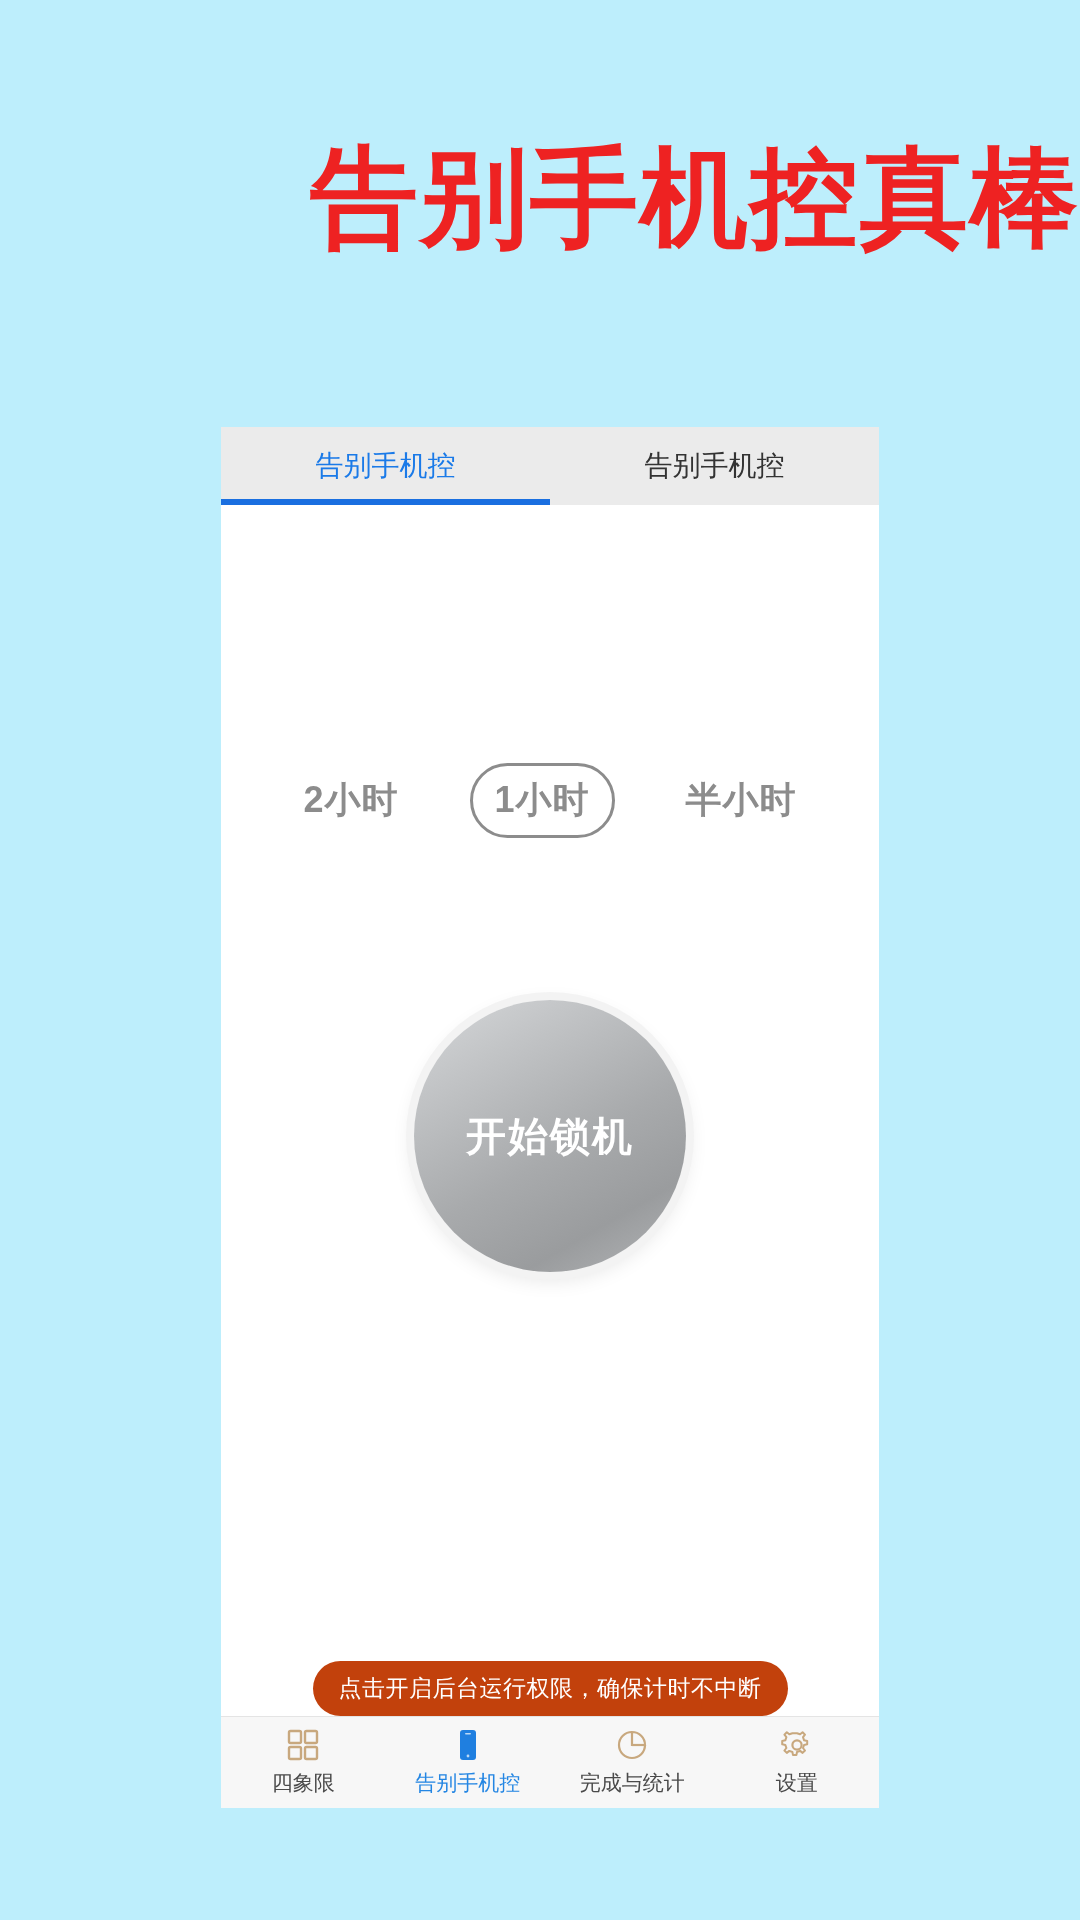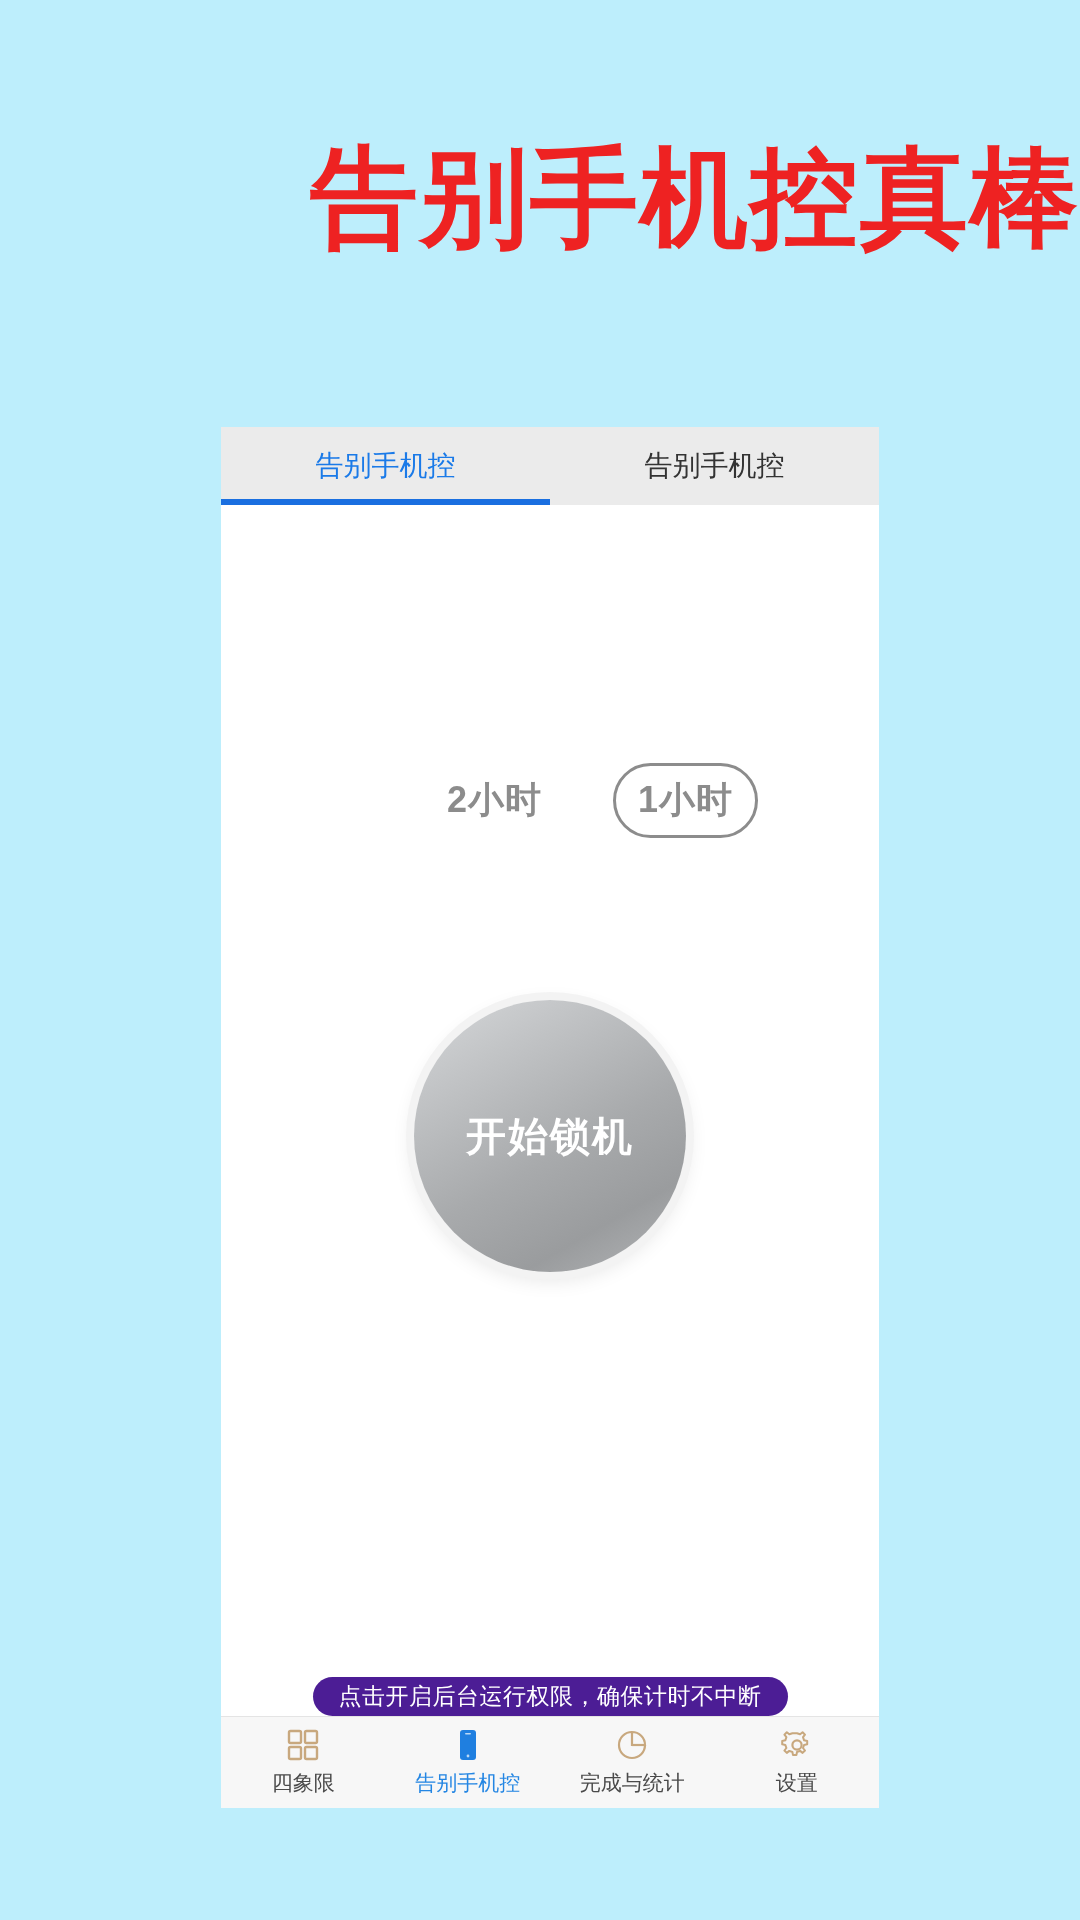--- a/index.html
+++ b/index.html
@@ -66,21 +66,20 @@
   }
 
   
   .durations {
     position:absolute;
     top:258px; left:0; width:658px;
     display:flex;
     align-items:center;
     justify-content:center;
     gap:46px;
-    margin-left:40px;
   }
   .duration {
     font-size:36px;
     font-weight:700;
     color:#8c8c8c;
     padding:10px 22px;
     border:3px solid transparent;
     border-radius:42px;
     white-space:nowrap;
     letter-spacing:1px;
@@ -107,24 +106,24 @@
     letter-spacing:2px;
   }
 
   
   .hintwrap {
     position:absolute;
     left:0; bottom:92px; width:658px;
     display:flex; justify-content:center;
   }
   .hint {
-    background:#4c1d95;
+    background:#c2410c;
     color:#ffffff;
     font-size:23px;
-    padding:4px 26px;
+    padding:12px 26px;
     border-radius:30px;
     white-space:nowrap;
     letter-spacing:0.5px;
   }
 
   
   .bottomnav {
     position:absolute;
     left:0; bottom:0; width:658px;
     height:92px;
@@ -168,20 +167,23 @@
 
     <div class="body">
 
       <div class="durations">
         <div class="duration">
           <span>2小时</span>
         </div>
         <div class="duration selected">
           <span>1小时</span>
         </div>
+        <div class="duration">
+          <span>半小时</span>
+        </div>
       </div>
 
       <div class="lockwrap">
         <div class="lockbtn">
           <span>开始锁机</span>
         </div>
       </div>
 
       <div class="hintwrap">
         <div class="hint">

